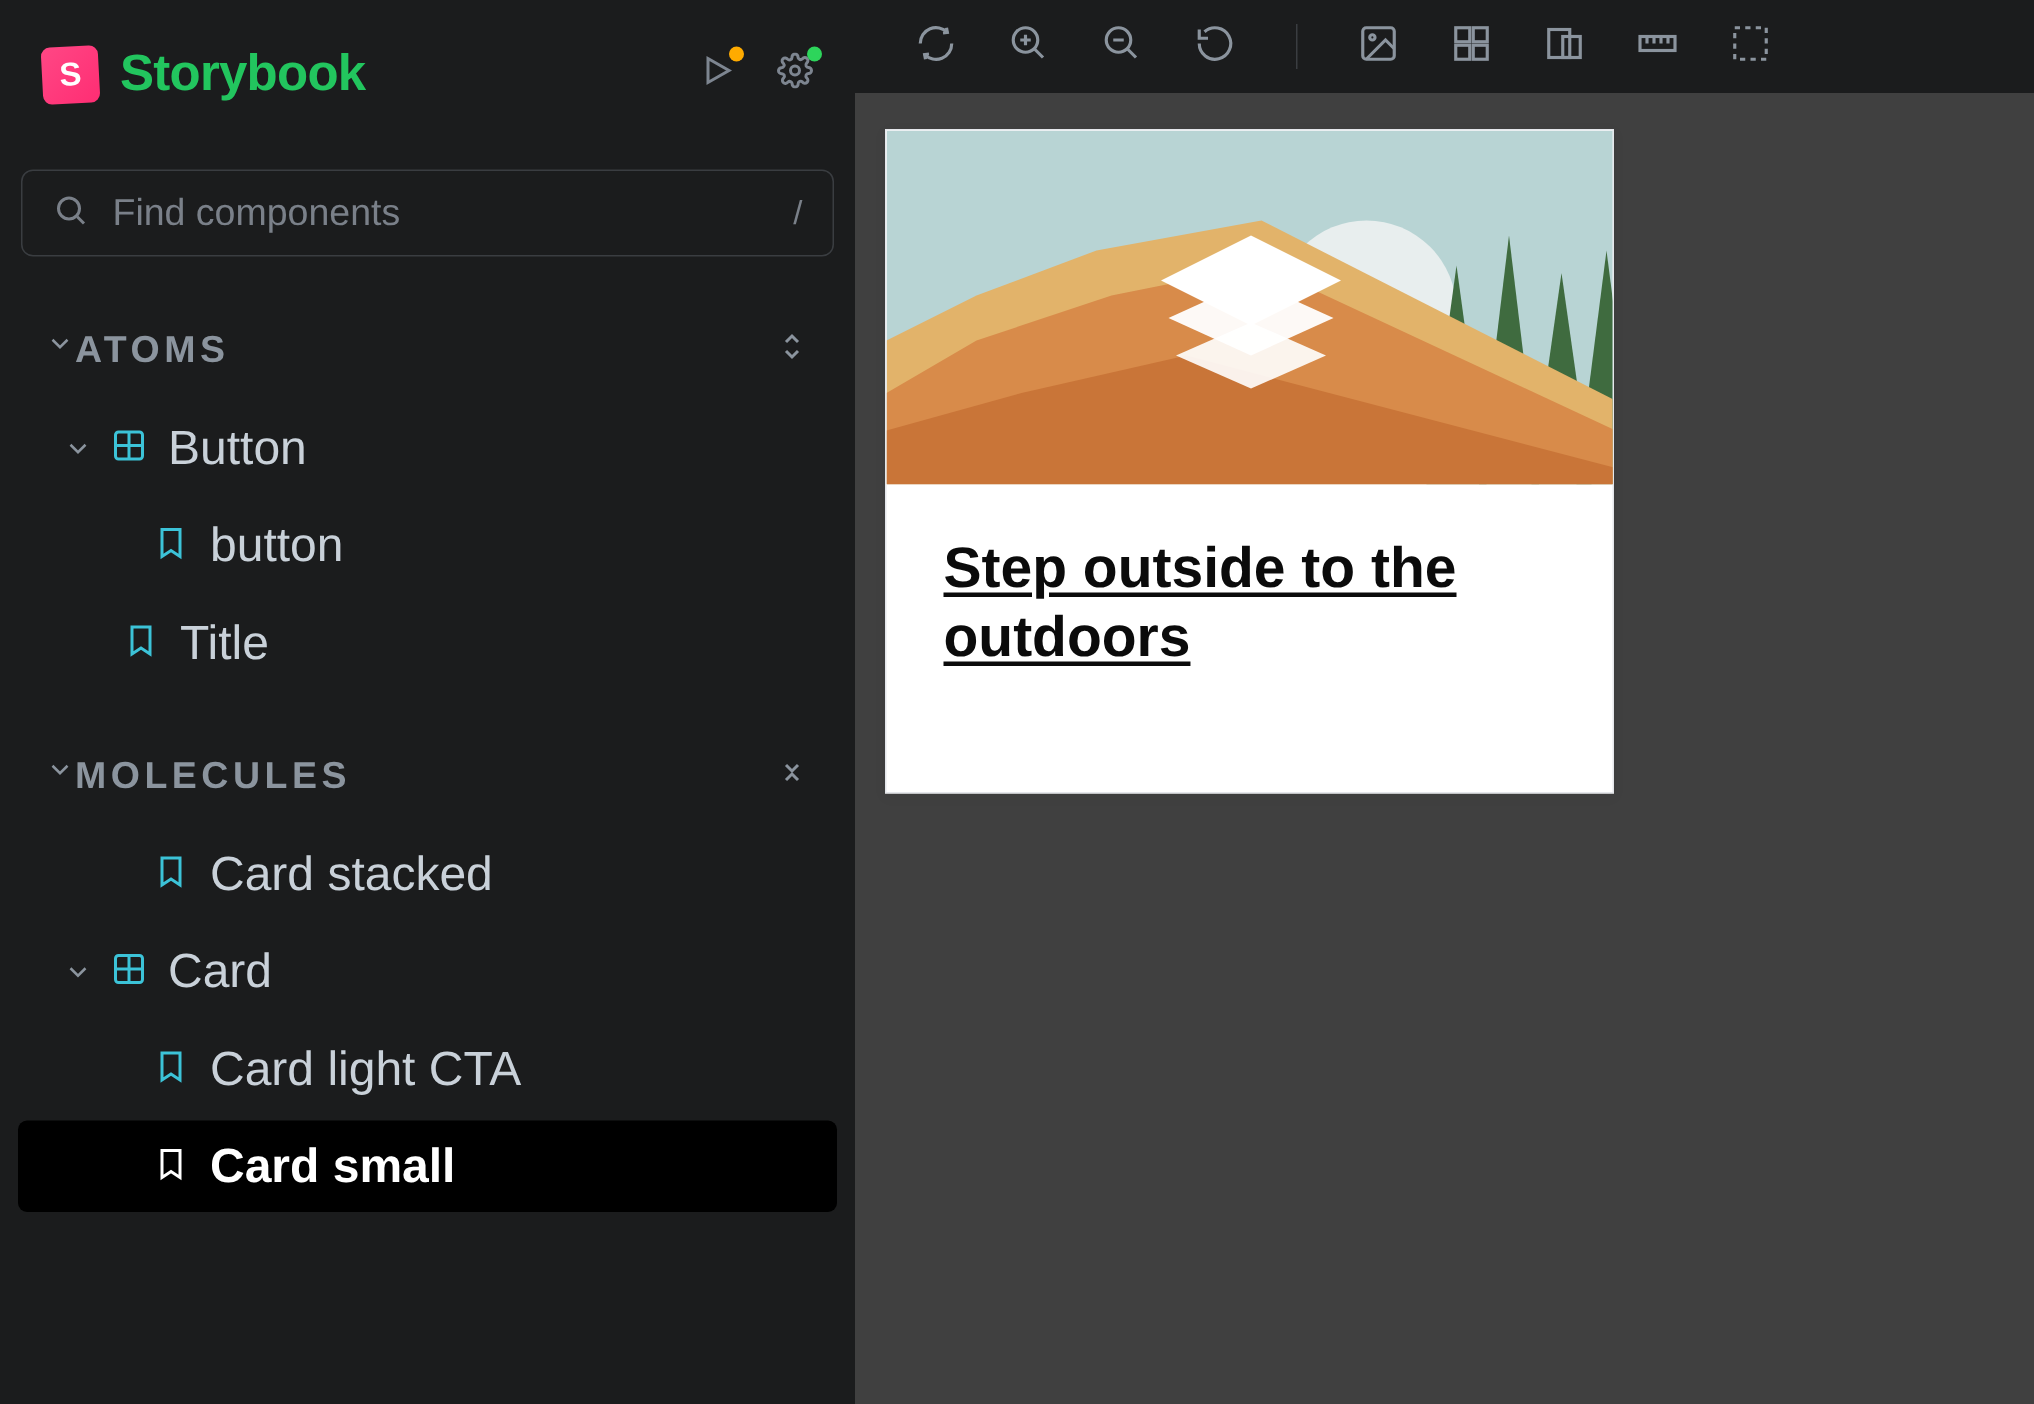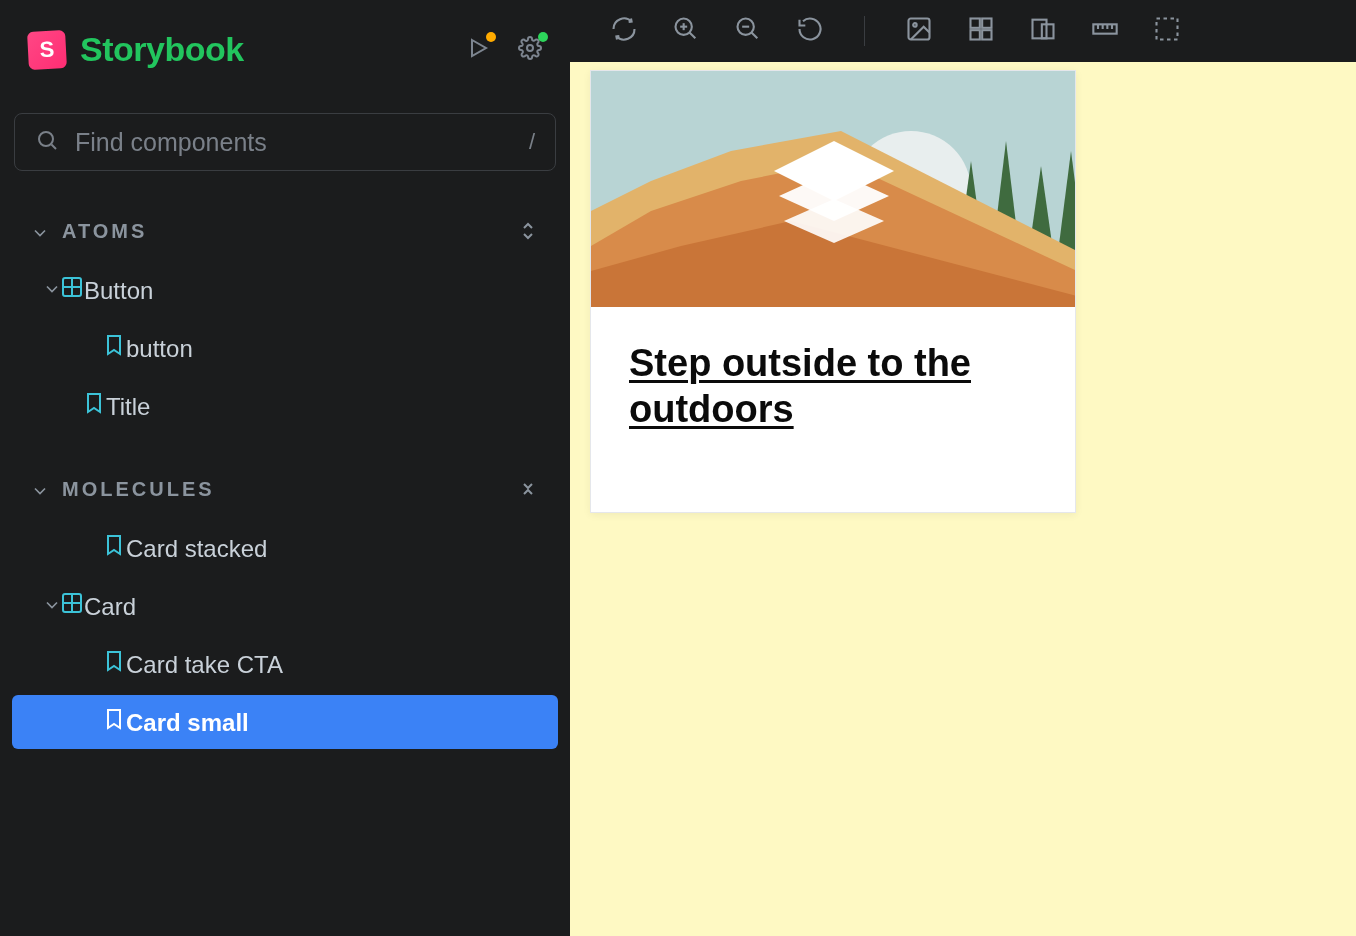--- a/index.html
+++ b/index.html
@@ -36,49 +36,49 @@
     display:flex; align-items:center; padding:0 20px; gap:16px;
   }
   .search input {
     flex:1; background:transparent; border:0; outline:0; color:#c9d1d9;
     font-size:25px;
   }
   .search input::placeholder { color:#7a8089; }
   .slash { color:#7a8089; font-size:22px; }
 
   .section-header {
-    display:flex; align-items:flex-end; padding: 34px 30px 10px; gap:12px;
-    color:#8b949e; font-weight:700; letter-spacing:3px; font-size:20px;
+    display:flex; align-items:flex-start; padding: 34px 30px 10px; 
+    color:#8b949e; font-weight:700; letter-spacing:3px; font-size:25px;
   }
   .section-header .spacer { flex:1; }
   .section-header svg { color:#8b949e; }
 
   .tree { padding: 6px 0; }
   .tree-item {
-    display:flex; align-items:flex-end; padding:12px 30px;
-    font-size:24px; color:#c9d1d9; cursor:pointer; border-radius:6px;
+    display:flex; align-items:flex-end; gap:14px; padding:12px 30px;
+    font-size:32px; color:#c9d1d9; cursor:pointer; border-radius:6px;
     margin: 4px 12px;
   }
   .tree-item.child { padding-left:70px; }
   .tree-item.child2 { padding-left:90px; }
-  .tree-item.selected { background:#3b82f6; color:#fff; font-weight:700; }
+  .tree-item.selected { background:#000000; color:#fff; font-weight:700; }
   .tree-item .caret { width:18px; color:#8b949e; }
   .comp-icon { color:#3cc3d8; }
   .story-icon { color:#3cc3d8; }
   .tree-item.selected .story-icon { color:#fff; }
 
   
   .main { flex:1; display:flex; flex-direction:column; background:#fff; }
   .toolbar {
     height:62px; background:#1b1c1d; display:flex; align-items:center;
     gap:34px; padding:0 40px; color:#8b949e;
   }
   .toolbar .sep { width:1px; height:30px; background:#3a3d41; margin:0 6px; }
 
-  .canvas { flex:1; background:#fef9c3; padding:8px 20px; overflow:auto; }
+  .canvas { flex:1; background:#404040; padding:24px 20px; overflow:auto; }
 
   .card {
     width:486px; background:#fff; border:1px solid #e5e7eb;
     box-shadow:0 2px 8px rgba(0,0,0,0.06);
   }
   .card-img { position:relative; height:236px; overflow:hidden; }
   .card-body { padding:34px 38px 48px; }
   .card-title {
     font-size:38px; font-weight:800; line-height:1.2; color:#0b0b0b;
     text-decoration:underline; text-decoration-thickness:3px; text-underline-offset:4px;
@@ -210,21 +210,21 @@
       </span>
       <span>Card</span>
     </div>
 
     <div class="tree-item child2">
       <span class="story-icon">
         <svg class="ic24" viewBox="0 0 24 24" fill="none" stroke="currentColor" stroke-width="2">
             <path d="M6 3h12v18l-6-4-6 4V3z"></path>
           </svg>
       </span>
-      <span>Card take CTA</span>
+      <span>Card light CTA</span>
     </div>
 
     <div class="tree-item child2 selected">
       <span class="story-icon">
         <svg class="ic24" viewBox="0 0 24 24" fill="none" stroke="currentColor" stroke-width="2">
             <path d="M6 3h12v18l-6-4-6 4V3z"></path>
           </svg>
       </span>
       <span>Card small</span>
     </div>

